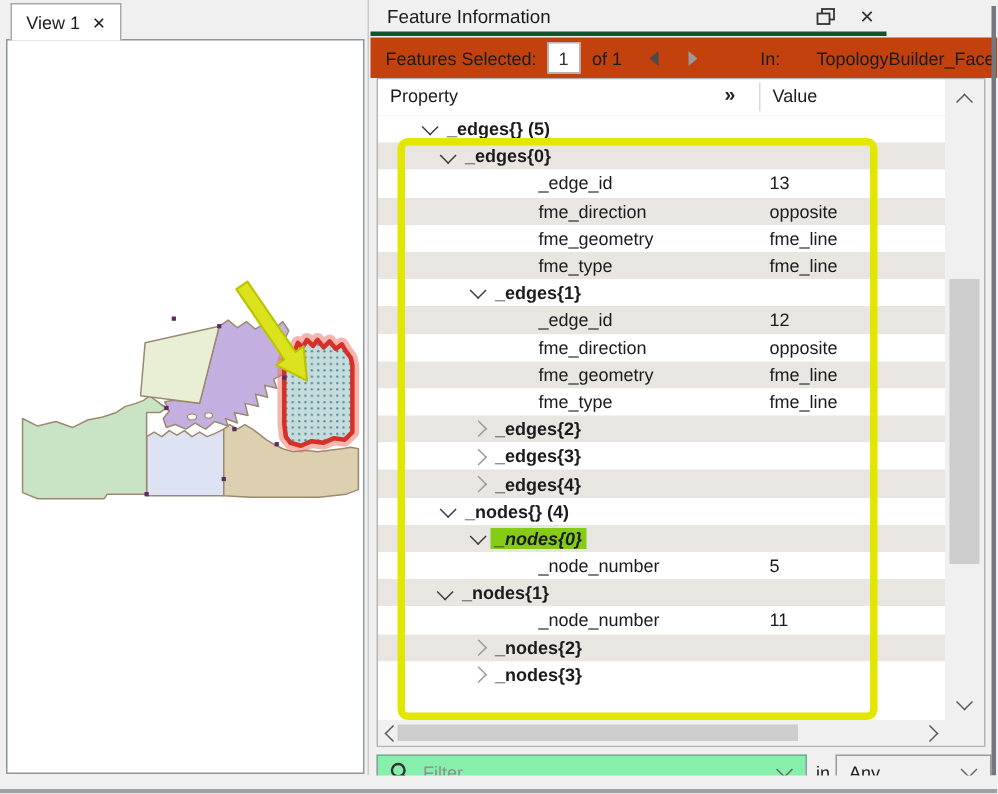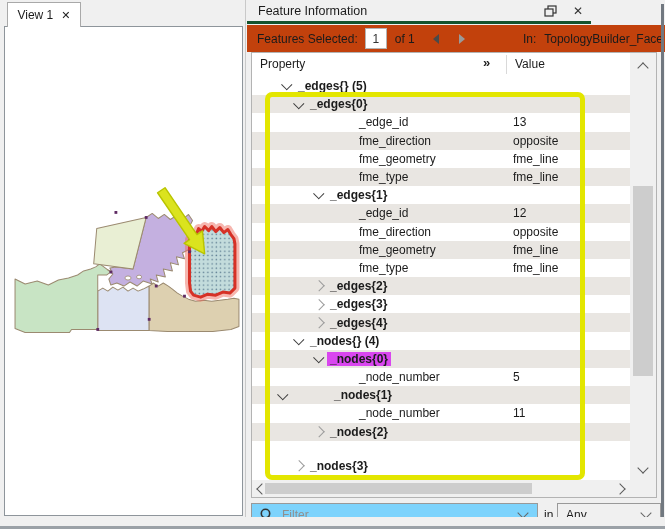--- a/index.html
+++ b/index.html
@@ -27,21 +27,21 @@
 
   .sel-bar{left:247px;top:25px;width:418px;height:27px;background:#c2410c;
            display:flex;align-items:center;}
   .sel-label{margin-left:10px;}
   .spinbox{margin-left:7px;width:20px;height:19px;background:#fff;border:1px solid #b4b4b4;
            display:flex;align-items:center;justify-content:center;color:#333;}
   .of-label{margin-left:8px;}
   .nav-tri{width:0;height:0;border-top:5px solid transparent;border-bottom:5px solid transparent;}
   .tri-left{margin-left:18px;border-right:6px solid #4a4a4a;}
   .tri-right{margin-left:20px;border-left:6px solid #9a9a9a;}
-  .in-group{margin-left:auto;margin-right:2px;white-space:nowrap;display:flex;gap:8px;}
+  .in-group{margin-left:auto;margin-right:2px;white-space:nowrap;display:flex;gap:24px;}
 
   .fi-table{left:251px;top:52px;width:406px;height:446px;background:#fff;
             border:1px solid #b3b3b3;}
   .tbl-header{position:absolute;left:0;top:0;right:26px;height:24px;background:#fff;
               border-bottom:1px solid #d9d9d9;}
   .th-prop{position:absolute;left:8px;top:4px;}
   .th-expand{position:absolute;left:231px;top:2px;font-weight:bold;font-size:13px;color:#222;}
   .th-divider{position:absolute;left:254px;top:2px;height:19px;width:1px;background:#d9d9d9;}
   .th-value{position:absolute;left:263px;top:4px;}
 
@@ -49,21 +49,21 @@
   .tree-row{position:relative;height:18.2px;display:flex;align-items:center;}
   .tree-row.even{background:#e9e6e2;}
   .tree-row.odd{background:#ffffff;}
   .chevbox{display:inline-flex;width:14px;justify-content:center;flex:none;}
   .chev{display:inline-block;width:6.5px;height:6.5px;border-right:1.6px solid #3c3c3c;
         border-bottom:1.6px solid #3c3c3c;}
   .chev.down{transform:rotate(45deg) translate(-1px,-1px);}
   .chev.right{transform:rotate(-45deg);border-color:#9c9c9c;}
   .lab{margin-left:4px;white-space:nowrap;}
   .lab.b{font-weight:bold;}
-  .lab.sel{background:#d946ef;padding:0 3px;margin-left:1px;}
+  .lab.sel{background:#84cc16;padding:0 3px;margin-left:1px;font-style:italic;}
   .val{position:absolute;left:261px;white-space:nowrap;}
   .uico{margin-left:4px;flex:none;display:inline-flex;}
   .info{margin-left:7px;flex:none;width:15px;height:15px;border-radius:50%;background:#3278ad;
         color:#fff;font-size:10px;font-weight:bold;display:inline-flex;align-items:center;
         justify-content:center;font-style:italic;}
 
   
   .vscroll{position:absolute;right:0;top:0;bottom:17px;width:26px;background:#f0f0f0;}
   .vthumb{position:absolute;left:3px;right:3px;top:133px;height:190px;background:#cdcdcd;}
   .hscroll{position:absolute;left:0;right:26px;bottom:0;height:17px;background:#f0f0f0;}
@@ -74,21 +74,21 @@
   .schev.up{left:9px;top:11px;transform:rotate(-135deg);}
   .schev.dn{left:9px;bottom:8px;transform:rotate(45deg);}
   .schev.lt{left:6px;top:5px;transform:rotate(135deg);}
   .schev.rt{right:6px;top:5px;transform:rotate(-45deg);}
 
   
   .hl-rect{left:265px;top:92px;width:320px;height:388px;border:5px solid #e3e600;
            border-radius:7px;z-index:6;pointer-events:none;}
 
   
-  .filter-combo{left:251px;top:503px;width:287px;height:23px;background:#7dd3fc;
+  .filter-combo{left:251px;top:503px;width:287px;height:23px;background:#86efac;
                 border:1px solid #999;display:flex;align-items:center;}
   .filter-input{border:none;outline:none;flex:1;font:12px "Liberation Sans",sans-serif;
                 margin-left:4px;color:#333;background:transparent;min-width:0;}
   .filter-input::placeholder{color:#8f8f8f;}
   .combo-chev{width:7px;height:7px;border-right:1.5px solid #666;border-bottom:1.5px solid #666;
               transform:rotate(45deg);margin-right:10px;margin-top:-3px;flex:none;}
   .in-label{left:544px;top:508px;}
   .any-combo{left:557px;top:503px;width:104px;height:23px;background:#f0f0f0;
              border:1px solid #999;display:flex;align-items:center;}
   .any-text{margin-left:8px;flex:1;}
@@ -278,40 +278,40 @@
             <span class="chev down"></span>
           </span>
           <span class="lab b sel">_nodes{0}</span>
           <span class="val"></span>
         </div>
         <div class="tree-row odd" style="padding-left: 89px;">
           <span class="chevbox"></span>
           <span class="lab">_node_number</span>
           <span class="val">5</span>
         </div>
-        <div class="tree-row even" style="padding-left: 24px; gap: 40px;">
+        <div class="tree-row even" style="padding-left: 38px;">
           <span class="chevbox">
             <span class="chev down"></span>
           </span>
           <span class="lab b">_nodes{1}</span>
           <span class="val"></span>
         </div>
         <div class="tree-row odd" style="padding-left: 89px;">
           <span class="chevbox"></span>
           <span class="lab">_node_number</span>
           <span class="val">11</span>
         </div>
         <div class="tree-row even" style="padding-left: 60px;">
           <span class="chevbox">
             <span class="chev right"></span>
           </span>
           <span class="lab b">_nodes{2}</span>
           <span class="val"></span>
         </div>
-        <div class="tree-row odd" style="padding-left: 40px; margin-top: 16px;">
+        <div class="tree-row odd" style="padding-left: 60px;">
           <span class="chevbox">
             <span class="chev right"></span>
           </span>
           <span class="lab b">_nodes{3}</span>
           <span class="val"></span>
         </div>
       </div>
 
     <div class="vscroll">
       <span class="schev up"></span>

